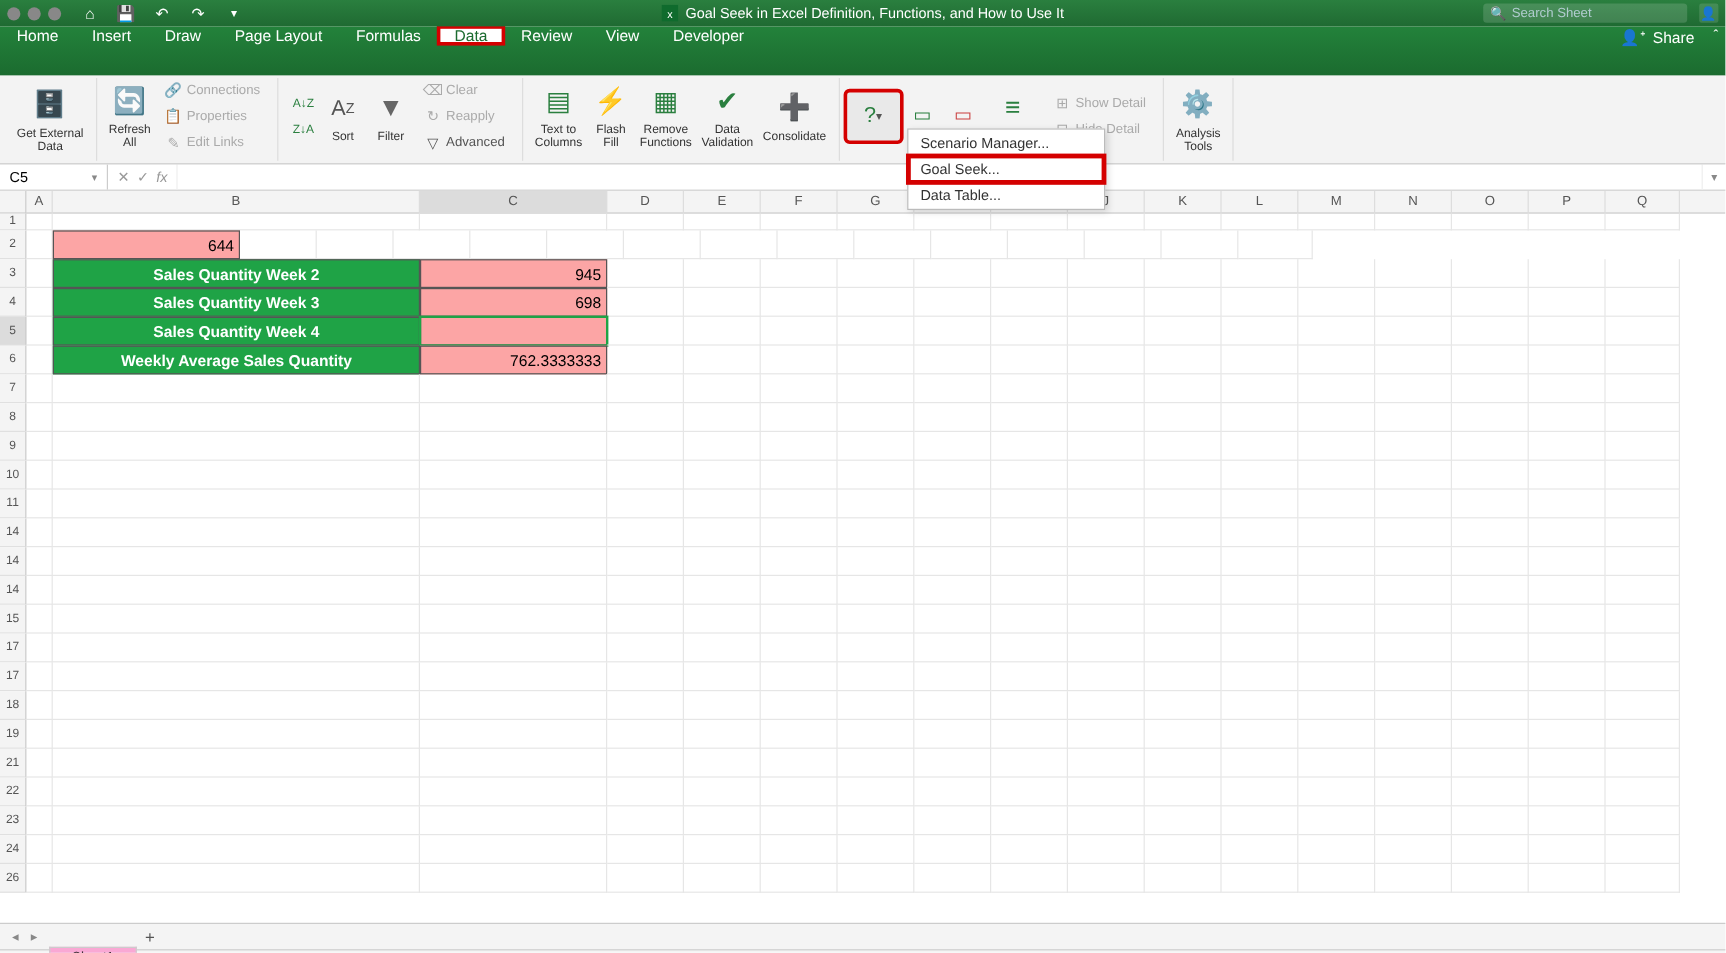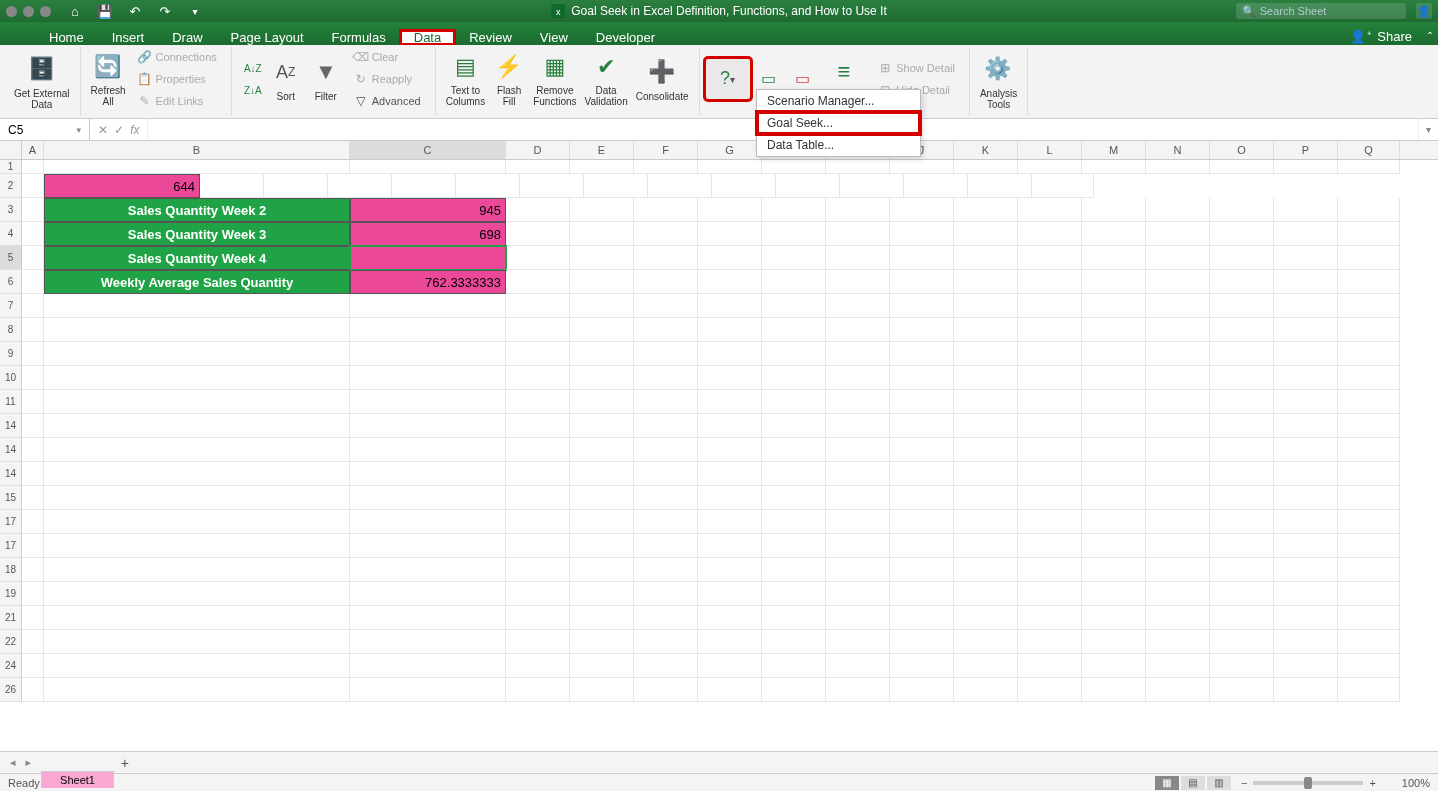--- a/index.html
+++ b/index.html
@@ -10,21 +10,21 @@
   .traffic { display: flex; gap: 6px; align-items: center; }
   .dot { width: 11px; height: 11px; border-radius: 50%; background: #888; }
   .qat { display: flex; gap: 14px; align-items: center; margin-left: 16px; }
   .qat .ic { width: 16px; height: 16px; display:flex; align-items:center; justify-content:center; font-size:13px; }
   .title-center { position: absolute; left: 50%; transform: translateX(-50%); display: flex; align-items: center; gap: 6px; font-size: 12px; }
   .title-right { margin-left: auto; display: flex; align-items: center; gap: 10px; }
   .searchbox { width: 170px; height: 16px; background: rgba(255,255,255,0.15); border-radius: 3px; display:flex; align-items:center; padding:0 6px; font-size:11px; color:#cde; gap:4px; }
   .user-ic { width:16px; height:16px; background:#fff2; border-radius:2px; display:flex; align-items:center; justify-content:center; font-size:11px;}
 
   
-  .tabbar { height: 23px; background: linear-gradient(#23823b, #1b6b2f); display: flex; align-items: flex-end; color: #fff; font-size: 13px; padding-left: 35px; }
+  .tabbar { height: 41px; background: linear-gradient(#23823b, #1b6b2f); display: flex; align-items: flex-start; color: #fff; font-size: 13px; }
   .tab { padding: 0 14px; display:flex; align-items:center; cursor:pointer; }
   .tab.active { background: #fff; color: #1b6b2f; font-weight: 500; }
   .tab.highlight { outline: 3px solid #d40000; outline-offset: -2px; }
   .share { margin-left: auto; display:flex; align-items:center; gap:6px; padding:0 10px; font-size:13px; }
   .chvup { font-size: 12px; padding:0 6px; display:flex; align-items:center; }
 
   
   .ribbon { height: 74px; background: #f3f3f3; border-bottom: 1px solid #ccc; display:flex; align-items:stretch; padding:2px 4px; position:relative; }
   .rgroup { display:flex; flex-direction:column; align-items:center; justify-content:flex-end; padding:2px 6px; border-right:1px solid #ddd; }
   .rgroup:last-child{ border-right:none; }
@@ -71,21 +71,21 @@
   .cJ { width:64px; }
   .cK { width:64px; }
   .cL { width:64px; }
   .cM { width:64px; }
   .cN { width:64px; }
   .cO { width:64px; }
   .cP { width:64px; }
   .cQ { width:62px; }
 
   .greenhdr { background:#1fa346; color:#fff; font-weight:bold; justify-content:center; border:1px solid #555 !important; }
-  .valcell { justify-content:flex-end; border:1px solid #555 !important; background:#ec4899; }
+  .valcell { justify-content:flex-end; border:1px solid #555 !important; background:#fca5a5; }
   .selcell { outline:2px solid #1fa346; outline-offset:-1px; }
 
   
   .sheettabs { height:22px; background:#f4f4f4; border-top:1px solid #ccc; display:flex; align-items:center; font-size:11px; }
   .stnav { display:flex; gap:2px; padding:0 6px; color:#888; }
   .stnav span{ padding:0 4px; }
   .stab { padding:2px 18px; background:#f9a8d4; border:1px solid #ccc; border-bottom:none; position:relative; top:17px; }
   .addtab { width:22px; display:flex; align-items:center; justify-content:center; font-size:14px; color:#555; }
 
   
@@ -735,20 +735,40 @@
         <div class="cell cJ"></div>
         <div class="cell cK"></div>
         <div class="cell cL"></div>
         <div class="cell cM"></div>
         <div class="cell cN"></div>
         <div class="cell cO"></div>
         <div class="cell cP"></div>
         <div class="cell cQ"></div>
       </div>
       <div class="row">
+        <div class="rowhead">23</div>
+        <div class="cell cA"></div>
+        <div class="cell cB"></div>
+        <div class="cell cC"></div>
+        <div class="cell cD"></div>
+        <div class="cell cE"></div>
+        <div class="cell cF"></div>
+        <div class="cell cG"></div>
+        <div class="cell cH"></div>
+        <div class="cell cI"></div>
+        <div class="cell cJ"></div>
+        <div class="cell cK"></div>
+        <div class="cell cL"></div>
+        <div class="cell cM"></div>
+        <div class="cell cN"></div>
+        <div class="cell cO"></div>
+        <div class="cell cP"></div>
+        <div class="cell cQ"></div>
+      </div>
+      <div class="row">
         <div class="rowhead">24</div>
         <div class="cell cA"></div>
         <div class="cell cB"></div>
         <div class="cell cC"></div>
         <div class="cell cD"></div>
         <div class="cell cE"></div>
         <div class="cell cF"></div>
         <div class="cell cG"></div>
         <div class="cell cH"></div>
         <div class="cell cI"></div>

